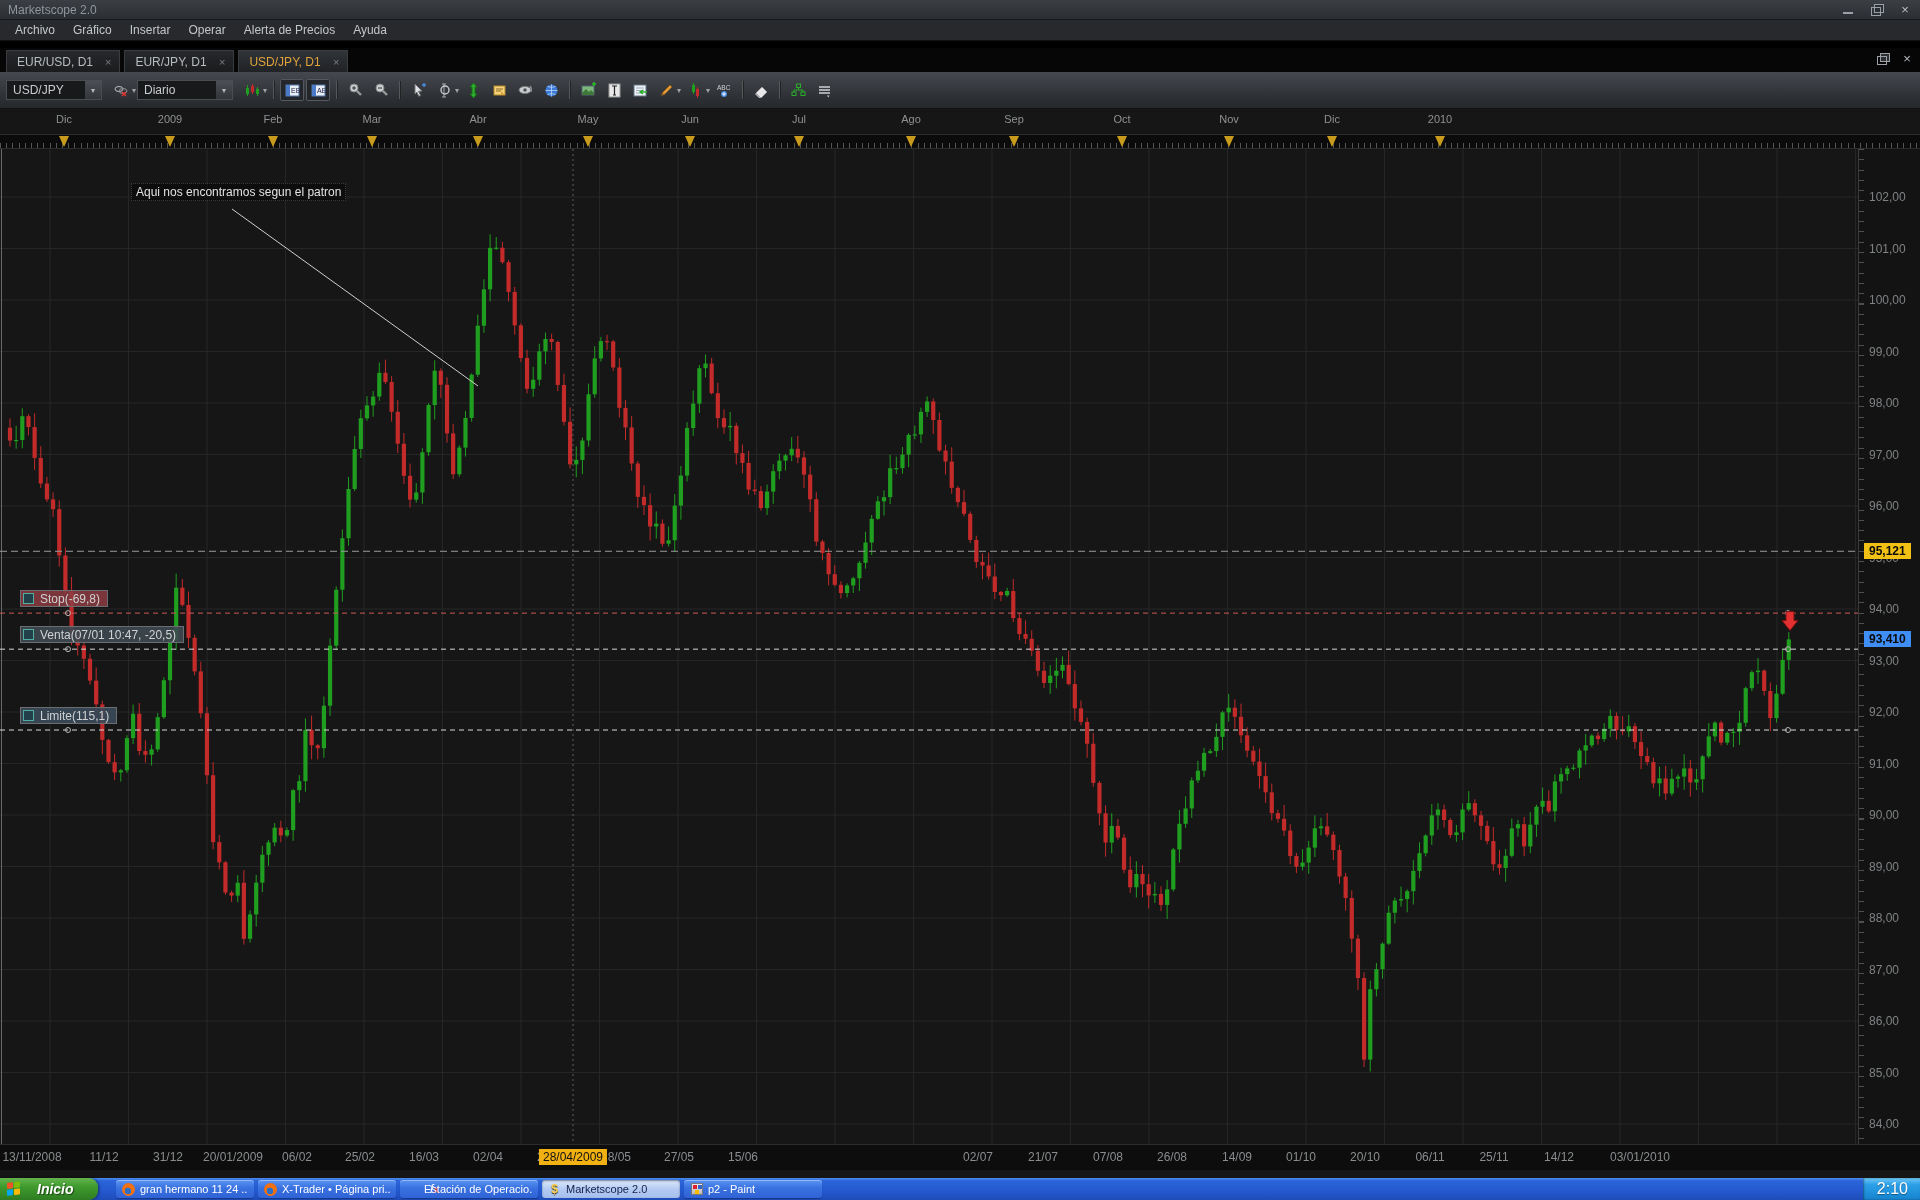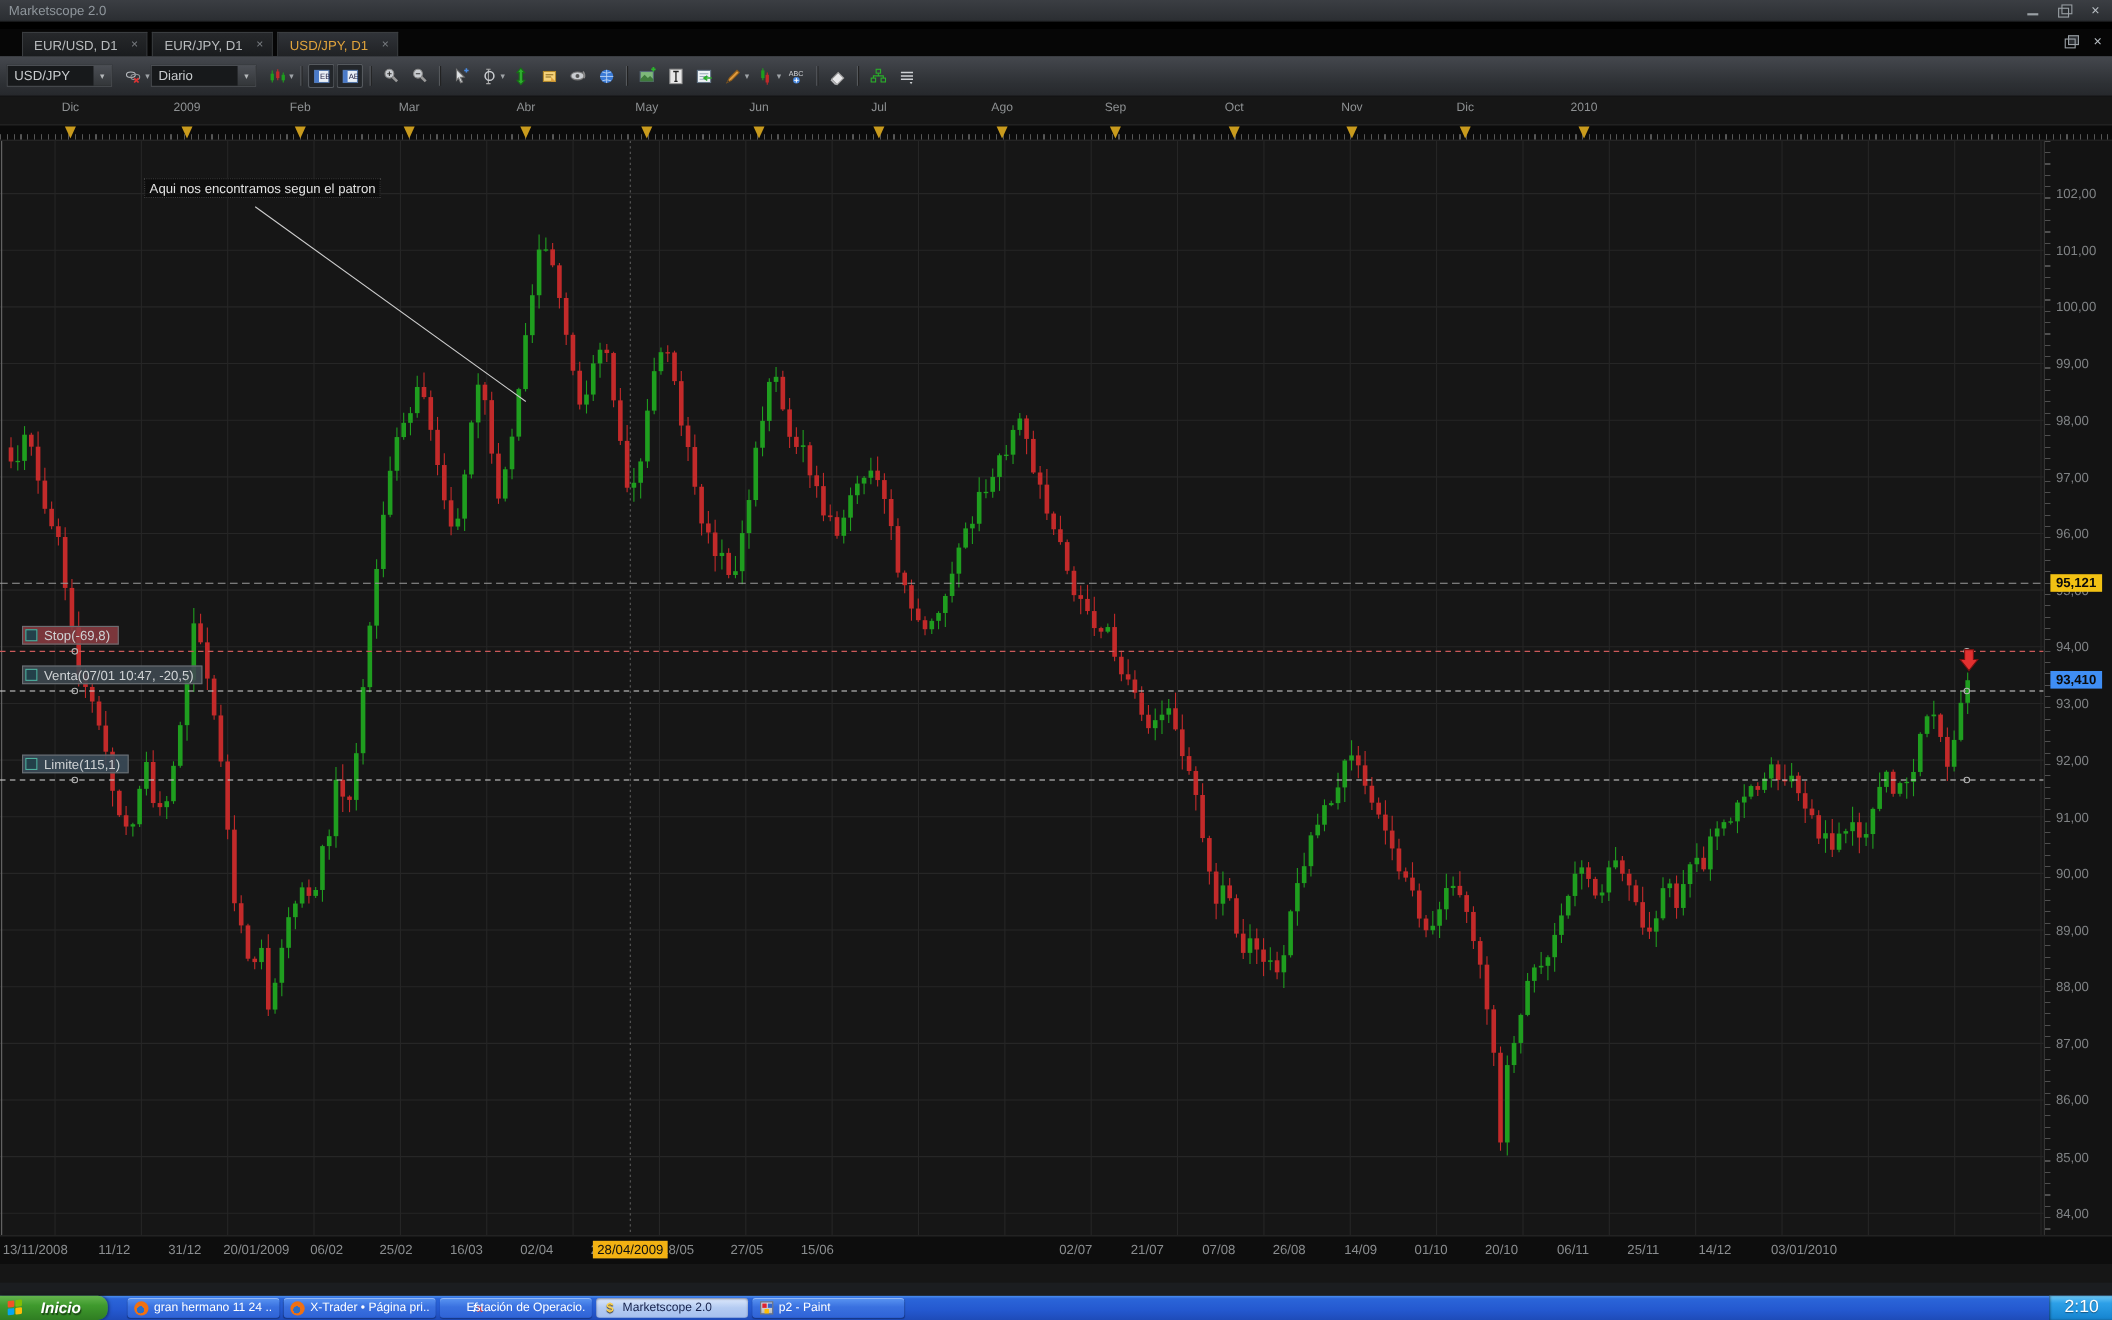--- a/index.html
+++ b/index.html
@@ -18,21 +18,21 @@
   .wc-restore::before { content:""; position:absolute; left:4px; top:0px; width:8px; height:7px; border:1px solid #9aa0a5; background:#2b2e32; }
   .wc-close { color:#b8bec3; font-size:13px; line-height:12px; text-align:center; }
 
   
   .menubar { height:21px; background:#27292d; display:flex; align-items:center; padding:0 6px;
     border-bottom:1px solid #111; }
   .menuitem { color:#c3c6c9; font-size:12px; padding:0 9px; line-height:21px; }
   .gap-strip { height:7px; background:#000; }
 
   
-  .tabstrip { height:24px; background:#060606; display:flex; align-items:flex-end; padding-left:20px; position:relative; }
+  .tabstrip { height:24px; background:#060606; display:flex; align-items:flex-end; padding-left:6px; position:relative; }
   .tab { height:22px; display:flex; align-items:center; padding:0 8px 0 10px; margin-right:4px;
     background:linear-gradient(#26282b,#1a1c1e); border:1px solid #3a3d40; border-bottom:none;
     font-size:12px; color:#b9bcbe; min-width:110px; }
   .tab.active { background:linear-gradient(#303338,#202225); color:#e0a33c; }
   .tab .close { margin-left:auto; color:#787c80; font-size:11px; padding-left:12px; }
   .mdi-controls { position:absolute; right:6px; top:5px; display:flex; gap:10px; }
 
   
   .toolbar { height:28px; background:linear-gradient(#45484e,#2d3034 70%,#26282c);
     display:flex; align-items:center; padding:18px 6px; border-bottom:1px solid #121212; }
@@ -115,20 +115,28 @@
 
   <div class="titlebar">
     <span class="title">Marketscope 2.0</span>
     <div class="wincontrols">
       <span class="wc wc-min"></span>
       <span class="wc wc-restore"></span>
       <span class="wc wc-close">×</span>
     </div>
   </div>
 
+  <div class="menubar" id="menubar">
+      <span class="menuitem">Archivo</span>
+      <span class="menuitem">Gráfico</span>
+      <span class="menuitem">Insertar</span>
+      <span class="menuitem">Operar</span>
+      <span class="menuitem">Alerta de Precios</span>
+      <span class="menuitem">Ayuda</span>
+    </div>
   <div class="gap-strip"></div>
 
   <div class="tabstrip" id="tabstrip">
     <div class="tab">
         <span>EUR/USD, D1</span>
         <span class="close">×</span>
       </div>
       <div class="tab">
         <span>EUR/JPY, D1</span>
         <span class="close">×</span>

